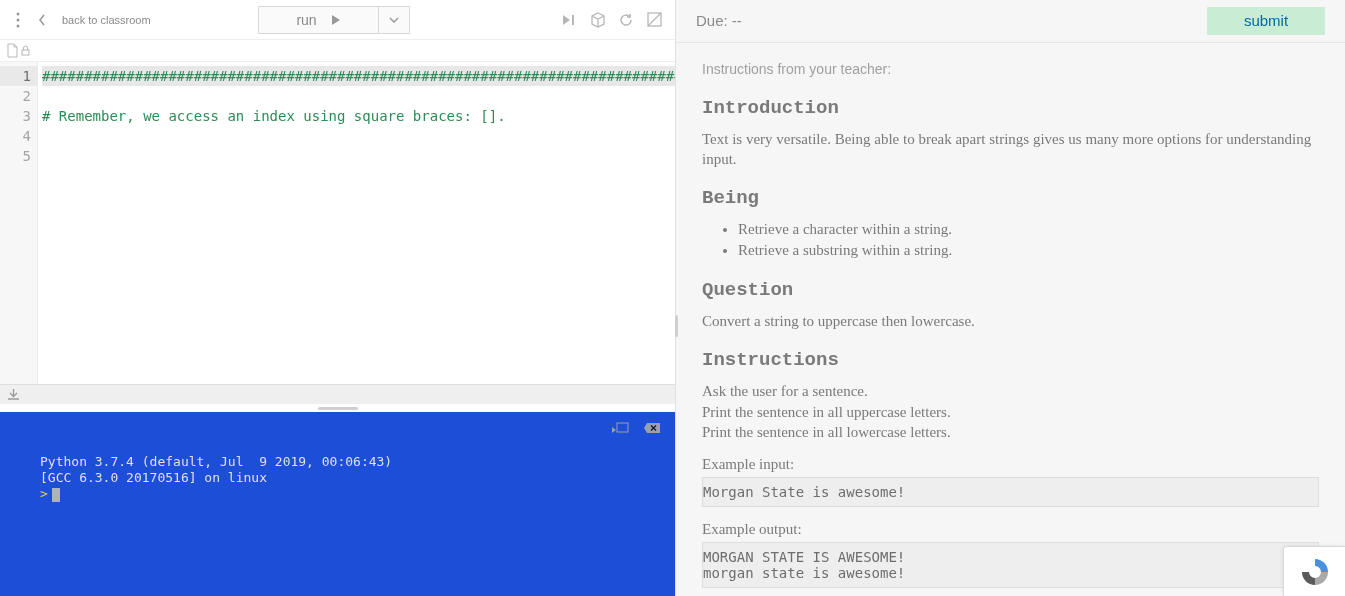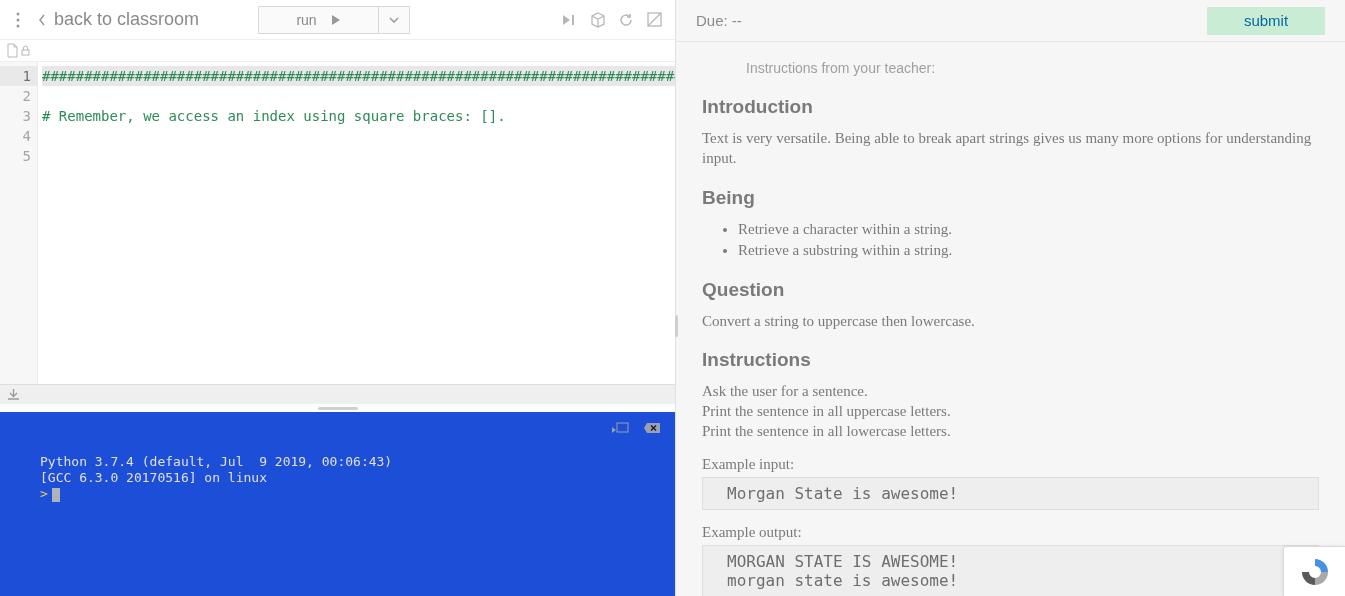--- a/index.html
+++ b/index.html
@@ -4,21 +4,21 @@
 <style>
 * { margin:0; padding:0; box-sizing:border-box; }
 html,body { width:1345px; height:596px; font-family:-apple-system,BlinkMacSystemFont,"Segoe UI",Helvetica,Arial,sans-serif; overflow:hidden; }
 .app { display:flex; width:100%; height:100%; }
 .left { width:676px; display:flex; flex-direction:column; border-right:1px solid #e0e0e0; }
 .right { flex:1; background:#f6f6f6; display:flex; flex-direction:column; position:relative; }
 
 
 .toolbar { height:40px; display:flex; align-items:center; border-bottom:1px solid #efefef; padding:0 6px; color:#9a9a9a; }
 .menu-dots { width:24px; display:flex; justify-content:center; cursor:pointer; }
-.back { display:flex; align-items:center; gap:8px; font-size:18px; color:#8a8a8a; cursor:pointer; padding:0 8px; }
+.back { display:flex; align-items:center; gap:16px; font-size:11px; color:#8a8a8a; cursor:pointer; padding:0 8px; }
 .run-group { margin-left:auto; margin-right:auto; display:flex; align-items:center; position:absolute; left:258px; top:6px; }
 .run-btn { width:120px; height:28px; border:1px solid #d9d9d9; background:#fafafa; color:#8a8a8a; display:flex; align-items:center; justify-content:center; gap:14px; font-size:14px; cursor:pointer; border-right:none; }
 .run-drop { width:32px; height:28px; border:1px solid #d9d9d9; background:#fafafa; display:flex; align-items:center; justify-content:center; cursor:pointer; }
 .tool-icons { margin-left:auto; display:flex; gap:10px; align-items:center; padding-right:6px; }
 .icon { width:18px; height:18px; color:#b7b7b7; display:flex; align-items:center; justify-content:center; cursor:pointer; }
 .toolbar { position:relative; }
 
 
 .files { height:22px; display:flex; align-items:center; border-bottom:1px solid #eee; padding-left:6px; }
 .filetab { display:flex; align-items:center; gap:4px; color:#9a9a9a; font-size:13px; }
@@ -44,28 +44,28 @@
 .term-line { white-space:pre; }
 .prompt { color:#e6c75a; }
 .cursor { display:inline-block; width:8px; height:14px; background:#aeb2bb; vertical-align:middle; margin-left:4px; }
 
 
 .r-header { height:44px; border-bottom:1px solid #e5e5e5; display:flex; align-items:center; padding:0 20px; color:#8a8a8a; font-size:15px; }
 .submit { margin-left:auto; background:#c9ecd4; color:#0369a1; border:none; height:28px; width:118px; font-size:15px; cursor:pointer; border-radius:1px; }
 
 
 .r-body { padding:18px 26px; overflow:auto; color:#6f6f6f; }
-.inst-from { font-size:14px; color:#a0a0a0; margin-bottom:20px;margin-left:44px; }
-.r-body h3 { font-family:Liberation Sans, sans-serif; font-weight:700; font-size:19px; color:#7a7a7a; margin:18px 0 10px; }
+.inst-from { font-size:14px; color:#a0a0a0; margin-bottom:20px; }
+.r-body h3 { font-family:Liberation Mono, monospace; font-weight:700; font-size:19px; color:#7a7a7a; margin:18px 0 10px; }
 .r-body h3:first-of-type { margin-top:0; }
 .r-body p { font-size:15px; line-height:1.35; margin-bottom:8px; font-family:"Times New Roman",serif; color:#7a7a7a; }
 .r-body ul { padding-left:36px; margin:2px 0 6px; }
 .r-body li { font-size:15px; font-family:"Times New Roman",serif; color:#7a7a7a; line-height:1.4; list-style:disc; }
 .example-lbl { font-family:"Times New Roman",serif; font-size:15px; color:#7a7a7a; margin:14px 0 4px; }
-.codebox { background:#eeeeee; border:1px solid #dedede; padding:6px 24px; font-family:Consolas,Menlo,monospace; font-size:16px; color:#6e6e6e; white-space:pre; margin-bottom:6px; }
+.codebox { background:#eeeeee; border:1px solid #dedede; padding:6px 0; font-family:Consolas,Menlo,monospace; font-size:14px; color:#6e6e6e; white-space:pre; margin-bottom:6px; }
 
 
 .v-split { position:absolute; left:-4px; top:310px; width:8px; height:32px; display:flex; align-items:center; justify-content:center; }
 .v-split span { width:3px; height:22px; background:#cfcfcf; border-radius:2px; }
 
 
 .recaptcha { position:absolute; right:0; bottom:0; width:62px; height:50px; background:#fff; border:1px solid #d9d9d9; border-right:none; border-bottom:none; border-top-left-radius:3px; display:flex; align-items:center; justify-content:center; box-shadow:0 0 4px rgba(0,0,0,0.08); }
 </style>
 </head>
 <body>

